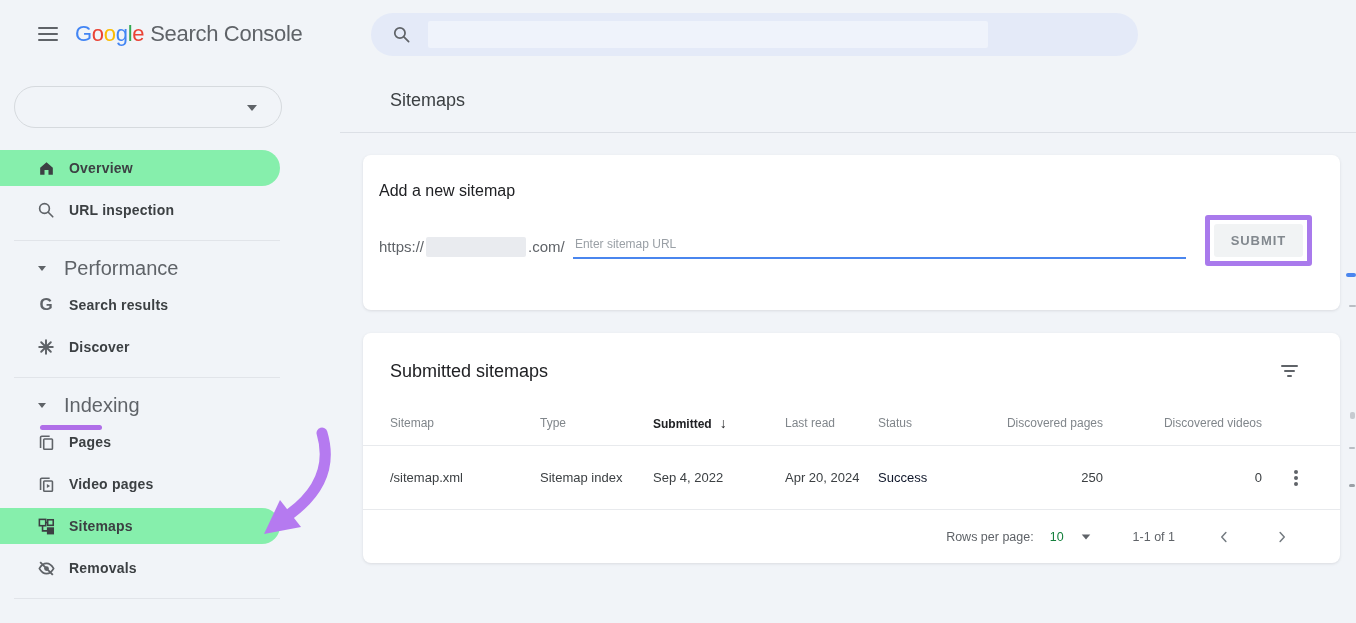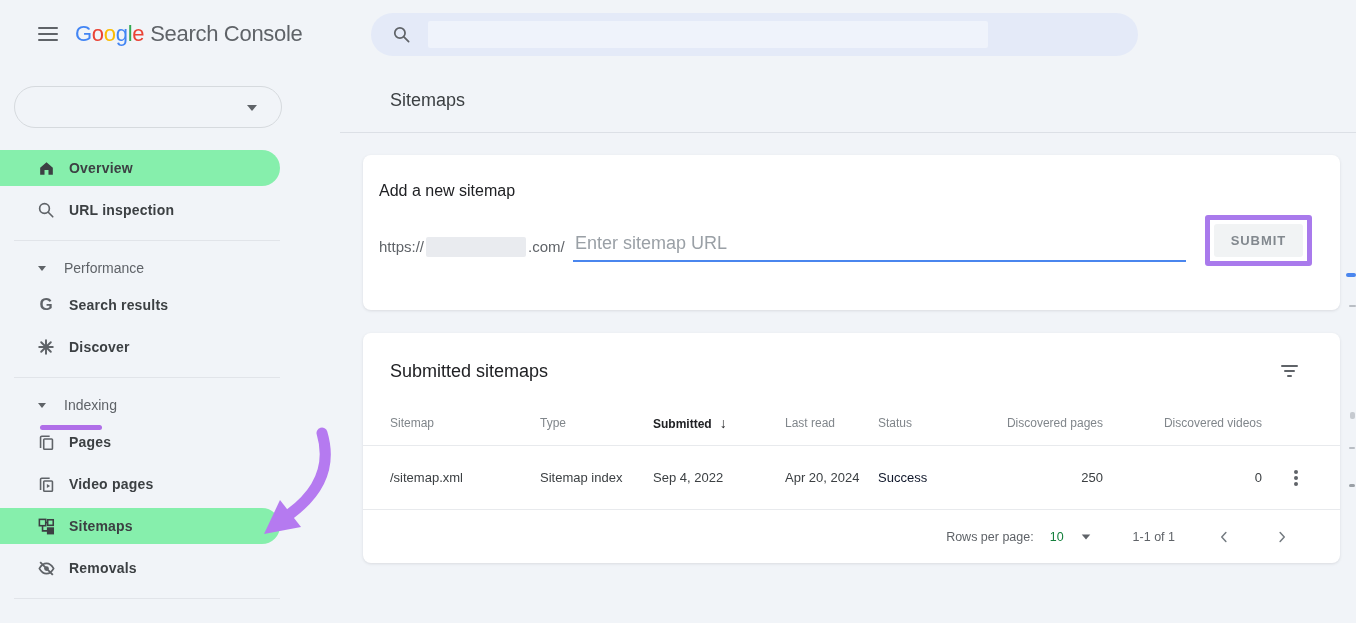--- a/index.html
+++ b/index.html
@@ -24,38 +24,38 @@
   .property-pill .caret { position:absolute; right:24px; top:18px; }
   .caret { width:0; height:0; border-left:5px solid transparent; border-right:5px solid transparent; border-top:6px solid #5f6368; display:inline-block; }
   .nav { margin-top:22px; }
   .nav-item { height:36px; width:280px; display:flex; align-items:center; margin-bottom:6px; cursor:pointer; border-radius:0 18px 18px 0; }
   .nav-item .nico { width:20px; height:20px; margin-left:36px; display:flex; align-items:center; justify-content:center; flex:none; }
   .nav-item .nlabel { margin-left:13px; font-size:14px; font-weight:700; color:#3c4043; letter-spacing:0.2px; }
   .nav-item.active { background:#86efac; }
   .nav-divider { height:1px; background:#e1e4e9; margin:12px 0 12px 14px; width:266px; }
   .section-head { height:30px; display:flex; align-items:center; cursor:pointer; margin-bottom:4px; }
   .section-head .scaret { margin-left:38px; width:0; height:0; border-left:4px solid transparent; border-right:4px solid transparent; border-top:5px solid #5f6368; }
-  .section-head .slabel { margin-left:18px; font-size:14px; color:#5f6368; }
+  .section-head .slabel { margin-left:18px; font-size:20px; color:#5f6368; }
   .g-glyph { font-size:17px; font-weight:700; color:#5f6368; }
 
   
   .main { position:absolute; left:340px; top:68px; right:0; bottom:0; }
   .page-header { height:65px; display:flex; align-items:center; padding-left:50px; border-bottom:1px solid #dce0e6; }
   .page-title { font-size:18px; color:#3c4043; }
   .content { padding:22px 16px 0 23px; }
   .card { background:#ffffff; border-radius:8px; box-shadow:0 1px 3px rgba(60,64,67,0.13); }
 
   
   .add-card { height:155px; padding:27px 28px 0 16px; margin-bottom:23px; }
   .add-title { font-size:16px; color:#202124; }
   .url-row { margin-top:27px; display:flex; align-items:center;justify-content:center; }
   .url-prefix, .url-suffix { font-size:15px; color:#5f6368; white-space:pre; }
   .domain-redact { width:100px; height:20px; background:#e9ebef; border-radius:2px; margin:0 2px; }
   .url-field { flex:1; margin-left:4px; margin-right:19px; border-bottom:2px solid #4a86ee; }
-  .url-field input { width:100%; border:none; outline:none; background:transparent; font-size:18px; color:#202124; padding:2px 0 6px 2px; font-family:"Liberation Sans",sans-serif; }
+  .url-field input { width:100%; border:none; outline:none; background:transparent; font-size:12px; color:#202124; padding:2px 0 6px 2px; font-family:"Liberation Sans",sans-serif; }
   .url-field input::placeholder { color:#9aa0a6; }
   .submit-annotation { border:5px solid #a97aec; border-radius:3px; padding:4px; margin-top:-12px; }
   .submit-btn { display:block; background:#f1f3f4; border:none; border-radius:3px; color:#82888e; font-size:13px; font-weight:700; letter-spacing:0.9px; padding:9px 17px; cursor:pointer; font-family:"Liberation Sans",sans-serif; }
 
   
   .tbl-card { padding-top:25px; }
   .tbl-head-row { display:flex; align-items:center; justify-content:space-between; padding:0 38px 0 27px; }
   .tbl-title { font-size:18px; color:#202124; }
   .filter-btn { cursor:pointer; padding:4px; }
   .filter-btn div { background:#5f6368; height:2px; border-radius:1px; margin:3px auto; }

